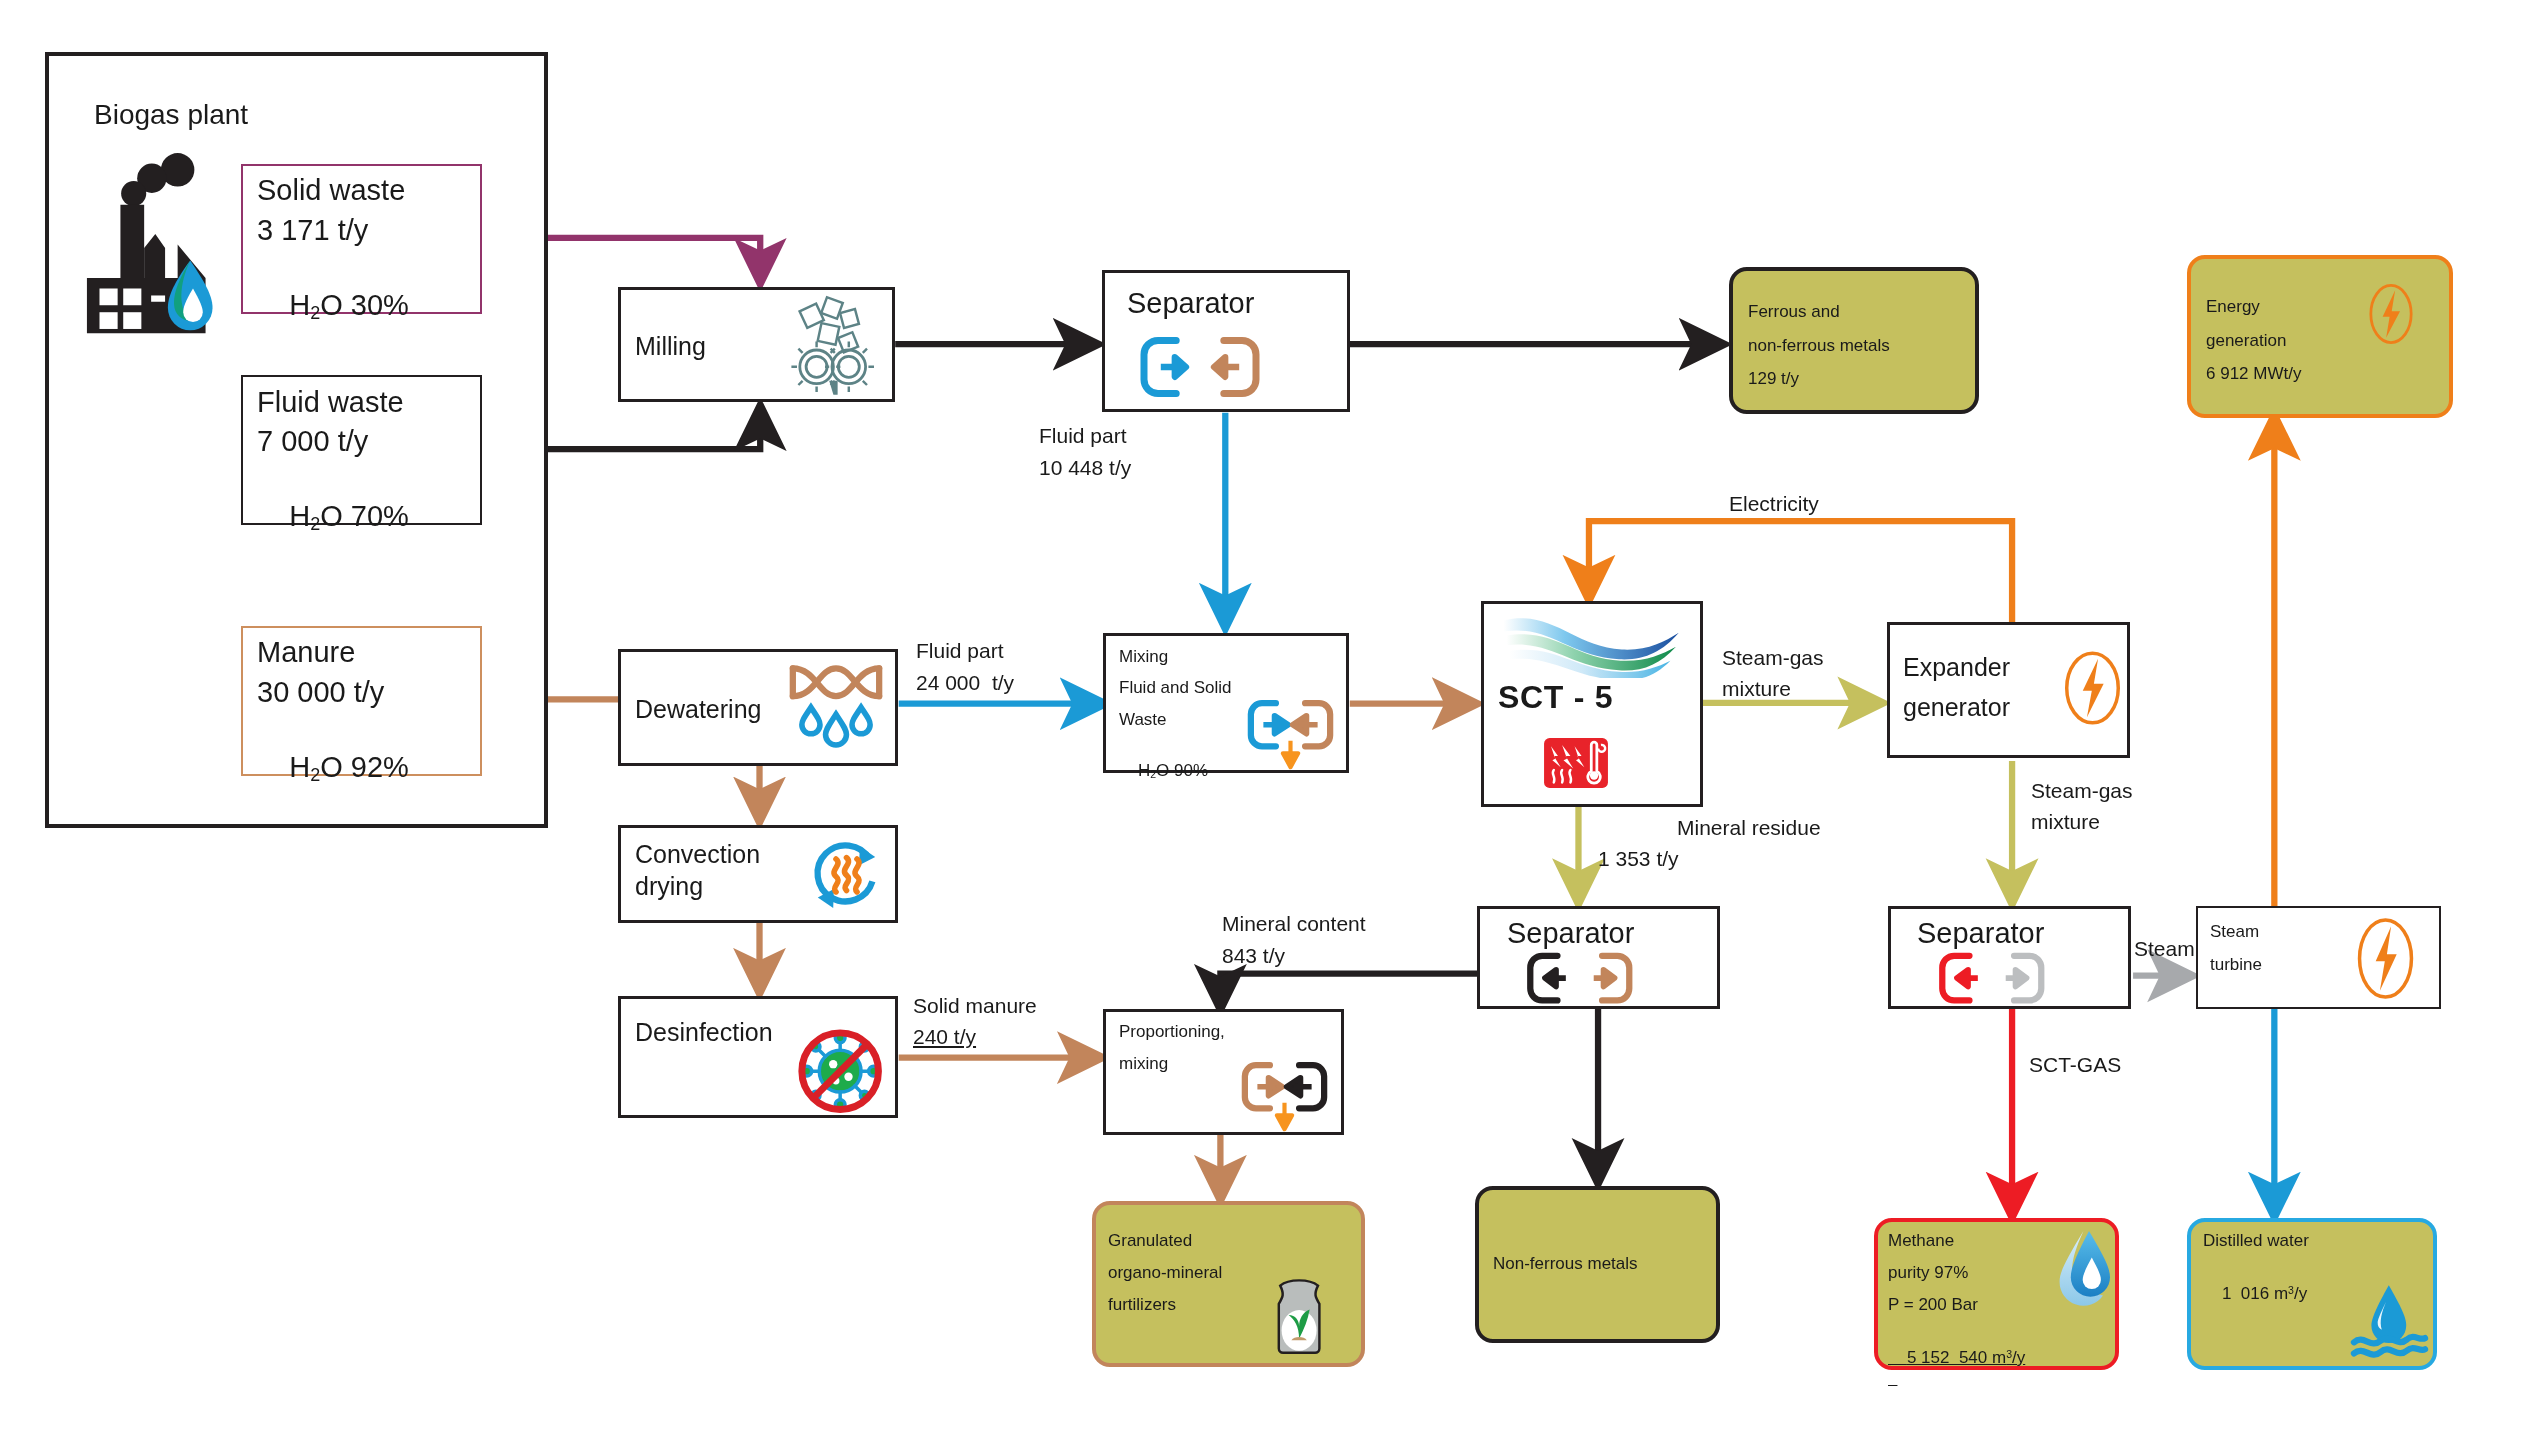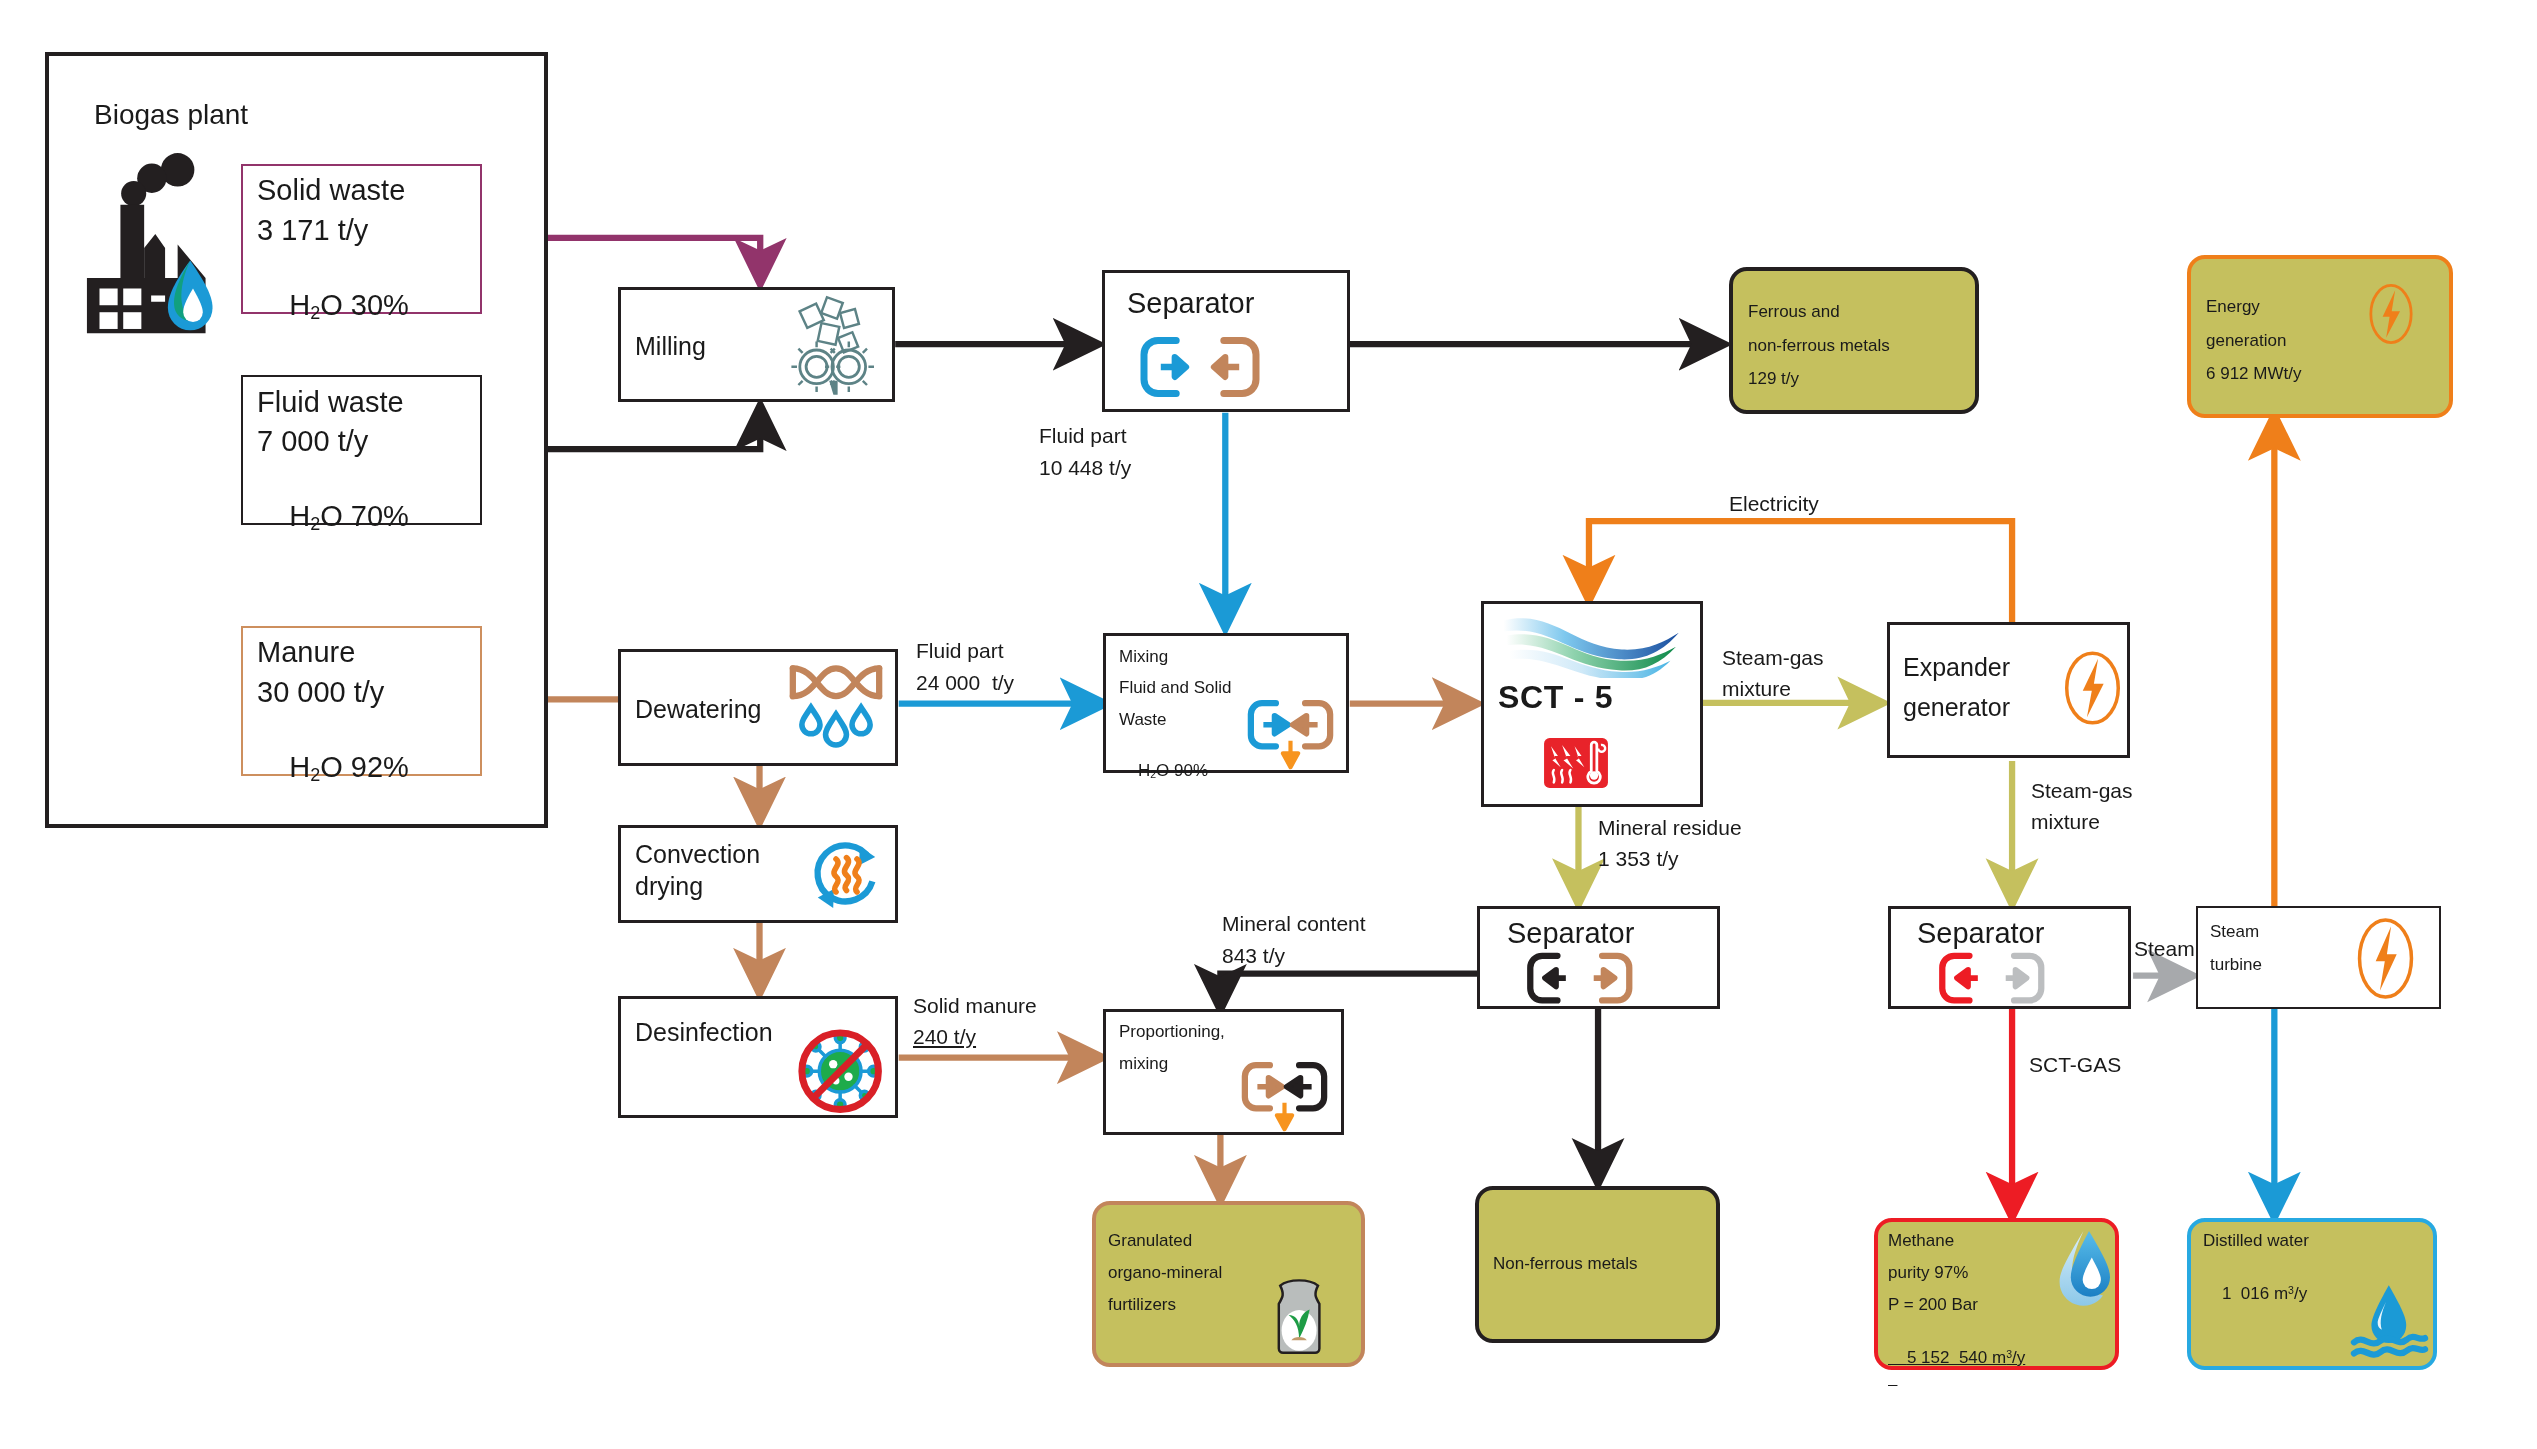--- a/index.html
+++ b/index.html
@@ -450,21 +450,21 @@
 
   <div class="lbl" style="left:916px;top:638px;">Fluid part</div>
   <div class="lbl" style="left:916px;top:670px;">24 000  t/y</div>
 
   <div class="lbl" style="left:913px;top:993px;">Solid manure</div>
   <div class="lbl" style="left:913px;top:1024px;text-decoration:underline;">240 t/y</div>
 
   <div class="lbl" style="left:1222px;top:911px;">Mineral content</div>
   <div class="lbl" style="left:1222px;top:943px;">843 t/y</div>
 
-  <div class="lbl" style="left:1598px;top:815px;text-align:right;">Mineral residue</div>
+  <div class="lbl" style="left:1677px;top:815px;text-align:right;">Mineral residue</div>
   <div class="lbl" style="left:1598px;top:846px;">1 353 t/y</div>
 
   <div class="lbl" style="left:1722px;top:645px;">Steam-gas</div>
   <div class="lbl" style="left:1722px;top:676px;">mixture</div>
 
   <div class="lbl" style="left:2031px;top:778px;">Steam-gas</div>
   <div class="lbl" style="left:2031px;top:809px;">mixture</div>
 
   <div class="lbl" style="left:1729px;top:491px;">Electricity</div>
   <div class="lbl" style="left:2029px;top:1052px;">SCT-GAS</div>

